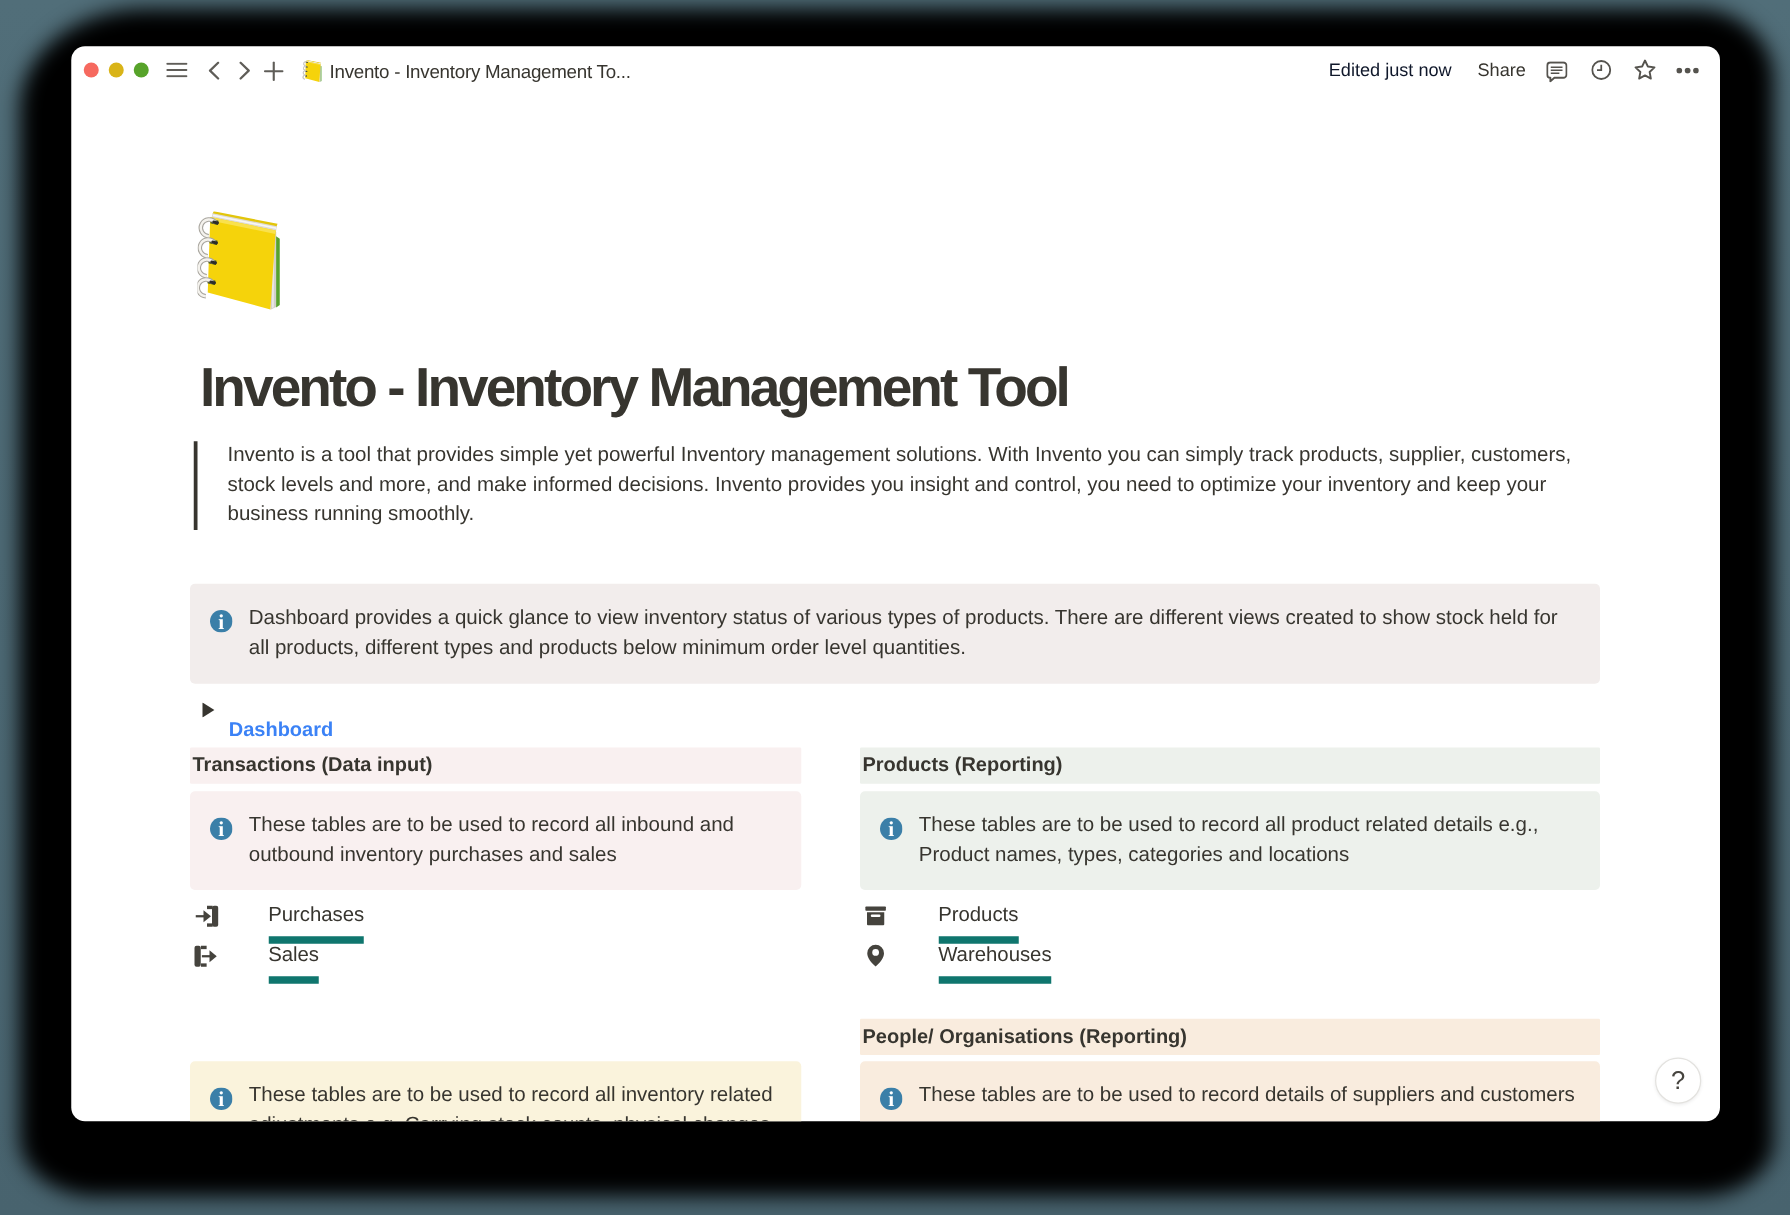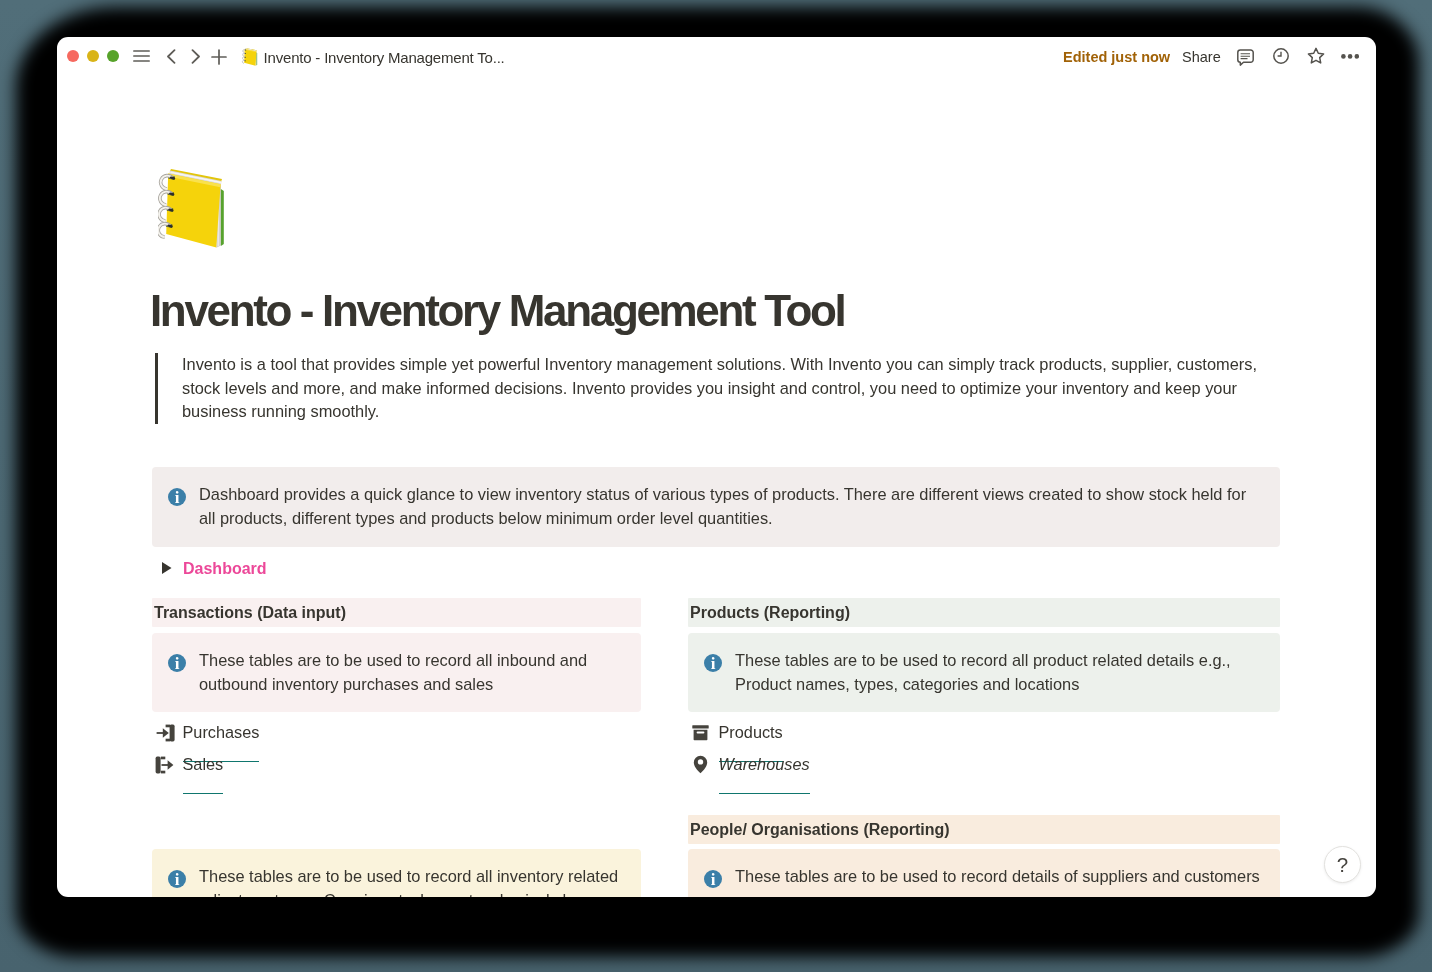--- a/index.html
+++ b/index.html
@@ -1,37 +1,37 @@
 <!DOCTYPE html>
 <html><head>
 <meta charset="utf-8">
 <style>
   * { margin:0; padding:0; box-sizing:border-box; }
   html,body { width:1432px; height:972px; overflow:hidden; }
   body { font-family:"Liberation Sans", sans-serif; background:linear-gradient(#516e79,#48636e); position:relative; }
   .shadow { position:absolute; left:16px; top:7px; width:1403px; height:950px; background:#000; border-radius:100px 62px 60px 62px / 80px 56px 44px 46px; filter:blur(8px); }
   .window { position:absolute; left:57px; top:37px; width:1319px; height:860px; background:#fff; border-radius:11px; overflow:hidden; }
   .abs { position:absolute; }
-  .txt { color:#ec4899; }
+  .txt { color:#3b82f6;margin-top:16px; }
 
   
   .light { position:absolute; top:12.9px; width:12px; height:12px; border-radius:50%; }
   .tb-ico { position:absolute; color:#5f5d58; }
   .tb-title { position:absolute; left:206.6px; top:11.5px; font-size:15px; color:#37352f; letter-spacing:-0.2px; }
   .tb-meta { position:absolute; top:11.5px; font-size:14.5px; }
 
   
-  .h1 { position:absolute; left:93px; top:249px; font-size:44px; font-weight:bold; letter-spacing:-2.35px; color:#37352f; }
+  .h1 { position:absolute; left:103px; top:249px; font-size:44px; font-weight:bold; letter-spacing:-2.35px; color:#37352f; }
   .quote { position:absolute; left:98px; top:316px; width:1126px; border-left:3px solid #37352f; padding-left:24px; font-size:16.4px; line-height:23.7px; color:#37352f; }
   .callout { position:absolute; border-radius:4px; font-size:16.4px; line-height:23.7px; color:#37352f; }
   .callout .ci { position:absolute; left:15.5px; top:21px; }
   .callout .ct { position:absolute; left:47px; top:16px; }
   .colhead { position:absolute; height:29px; font-size:16px; font-weight:bold; color:#37352f; padding:6px 2px 0 2px; border-radius:1px; }
   .link { position:absolute; font-size:16.3px; color:#37352f; }
-  .link .lt { border-bottom:1px solid #0f766e; padding-bottom:20px; }
+  .link .lt { border-bottom:6px solid #0f766e; padding-bottom:8px;margin-left:32px; }
   .licon { position:absolute; }
 </style>
 </head>
 <body>
   <div class="shadow"></div>
   <div class="window">
 
     <div class="light" style="left:9.5px; background:#f6695f;"></div>
     <div class="light" style="left:30.3px; background:#d9b418;"></div>
     <div class="light" style="left:49.8px; background:#57a32a;"></div>
@@ -54,21 +54,21 @@
         <line x1="8" y1="1" x2="8" y2="15"></line>
         <line x1="1" y1="8" x2="15" y2="8"></line>
       </g>
     </svg>
 
     <svg class="tb-ico" style="left:184px; top:11px;" width="18" height="18" viewBox="0 0 68 80">
       <use href="#ledger"></use>
     </svg>
     <div class="tb-title">Invento - Inventory Management To...</div>
 
-    <div class="tb-meta" style="left:1006px; color:#a16207;font-weight:bold;">Edited just now</div>
+    <div class="tb-meta" style="left:1006px; color:#0f172a;">Edited just now</div>
     <div class="tb-meta" style="left:1125px; color:#37352f;">Share</div>
     <svg class="tb-ico" style="left:1180px; top:11.5px;" width="17" height="17" viewBox="0 0 17 17">
       <path d="M3.3 1 h10.4 a2.5 2.5 0 0 1 2.5 2.5 v7.2 a2.5 2.5 0 0 1 -2.5 2.5 h-7.2 l-3.2 2.9 v-2.9 a2.5 2.5 0 0 1 -2.5 -2.5 v-7.2 a2.5 2.5 0 0 1 2.5 -2.5 z" fill="none" stroke="#55534e" stroke-width="1.5" stroke-linejoin="round"></path>
       <g stroke="#55534e" stroke-width="1.1">
         <line x1="3.6" y1="4.8" x2="13" y2="4.8"></line>
         <line x1="3.6" y1="7.2" x2="13" y2="7.2"></line>
         <line x1="3.6" y1="9.6" x2="10.5" y2="9.6"></line>
       </g>
     </svg>
     <svg class="tb-ico" style="left:1216px; top:11px;" width="16" height="16" viewBox="0 0 16 16">
@@ -186,21 +186,21 @@
       <g fill="#45433d">
         <rect x="0.3" y="1.2" width="16.4" height="3.4" rx="0.6"></rect>
         <path d="M1.6 5.8 h13.8 v9.6 a0.8 0.8 0 0 1 -0.8 0.8 h-12.2 a0.8 0.8 0 0 1 -0.8 -0.8 z M5.6 7.6 a1 1 0 0 0 0 2 h5.8 a1 1 0 0 0 0 -2 z" fill-rule="evenodd"></path>
       </g>
     </svg>
     <div class="link" style="left:661.5px; top:686px;"><span class="lt">Products</span></div>
     <svg class="licon" style="left:636px; top:718px;" width="15" height="19" viewBox="0 0 15 19">
       <path d="M7.5 0.8 a6.7 6.7 0 0 1 6.7 6.7 c0 3.6 -3.2 7.6 -6.7 10.7 C4 15.1 0.8 11.1 0.8 7.5 A6.7 6.7 0 0 1 7.5 0.8 Z" fill="#45433d"></path>
       <circle cx="7.5" cy="6.9" r="2.7" fill="#fff"></circle>
     </svg>
-    <div class="link" style="left:661.5px; top:718px;font-style:italic;"><span class="lt">Warehouses</span></div>
+    <div class="link" style="left:661.5px; top:718px;"><span class="lt">Warehouses</span></div>
 
     <div class="colhead" style="left:631px; top:778px; width:592px; background:#f9ecde;">People/ Organisations (Reporting)</div>
 
     <div class="callout" style="left:95px; top:812px; width:489px; height:85px; background:#faf3dc;">
       <svg class="ci" width="18" height="18" viewBox="0 0 18 18">
         <circle cx="9" cy="9" r="9" fill="#3b7fa8"></circle>
         <text x="9" y="15.2" font-family="Liberation Serif" font-size="17" font-weight="bold" fill="#fff" text-anchor="middle">i</text>
       </svg>
       <div class="ct">These tables are to be used to record all inventory related<br>adjustments e.g. Carrying stock counts, physical changes and stock</div>
     </div>

